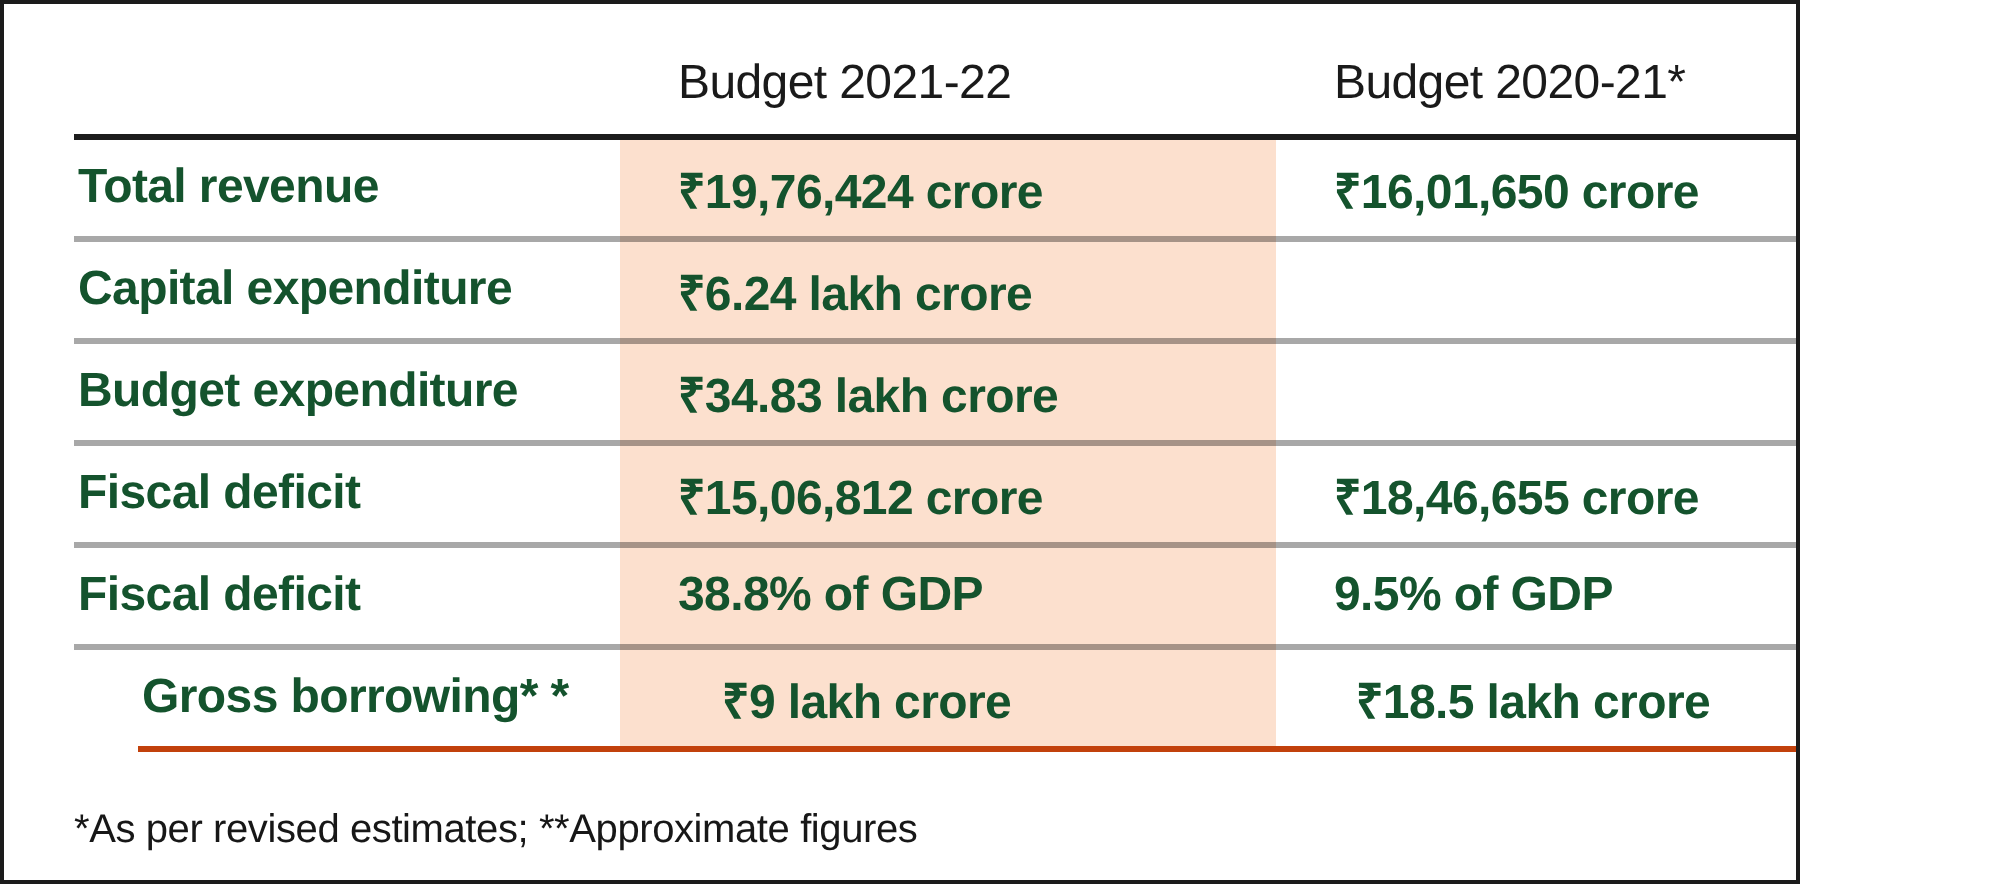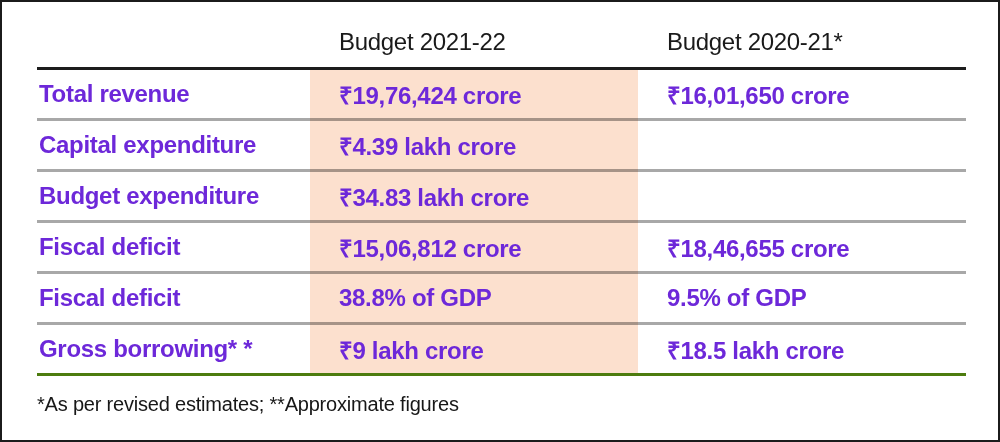--- a/index.html
+++ b/index.html
@@ -1,18 +1,18 @@
 <!DOCTYPE html>
 <html><head>
 <meta charset="utf-8">
 <style>
   html,body{margin:0;padding:0;background:#fff;}
   .frame{
     position:relative;
-    width:1000px;height:442px;
+    width:900px;height:442px;
     box-sizing:border-box;
     border:2px solid #1b1b1b;
     background:#ffffff;
     font-family:"Liberation Sans", sans-serif;
     color:#141414;
     overflow:hidden;
   }
   .highlight-col{
     position:absolute;
     left:308px;top:68px;
@@ -33,21 +33,22 @@
     padding-bottom:11px;
   }
   .data-row{
     display:flex;
     height:51px;
     box-sizing:border-box;
     align-items:center;
     border-bottom:3px solid rgba(0,0,0,0.34);
   }
   .data-row.last{
-    border-bottom:3px solid #4d7c0f;
+    border-bottom:3px solid #c2410c;
+    margin-left:32px;
   }
   .cell-label{
     width:273px;
     box-sizing:border-box;
     padding-left:2px;
   }
   .cell-val{
     width:328px;
     box-sizing:border-box;
     padding-left:29px;
@@ -55,24 +56,24 @@
   .header-cell{
     font-size:24px;
     font-weight:400;
     letter-spacing:-0.3px;
     color:#1a1a1a;
   }
   .row-label,.row-val{
     font-size:24px;
     font-weight:700;
     letter-spacing:-0.3px;
-    color:#6d28d9;
+    color:#14532d;
   }
   .footnote{
-    margin-top:17px;
+    margin-top:28px;
     font-size:20px;
     font-weight:400;
     letter-spacing:-0.2px;
     color:#171717;
   }
 </style>
 </head>
 <body>
 
 <div class="frame">
@@ -88,21 +89,21 @@
     </div>
 
     <div class="data-row">
       <div class="cell-label row-label">Total revenue</div>
       <div class="cell-val row-val">₹19,76,424 crore</div>
       <div class="cell-val row-val">₹16,01,650 crore</div>
     </div>
 
     <div class="data-row">
       <div class="cell-label row-label">Capital expenditure</div>
-      <div class="cell-val row-val">₹4.39 lakh crore</div>
+      <div class="cell-val row-val">₹6.24 lakh crore</div>
     </div>
 
     <div class="data-row">
       <div class="cell-label row-label">Budget expenditure</div>
       <div class="cell-val row-val">₹34.83 lakh crore</div>
     </div>
 
     <div class="data-row">
       <div class="cell-label row-label">Fiscal deficit</div>
       <div class="cell-val row-val">₹15,06,812 crore</div>

